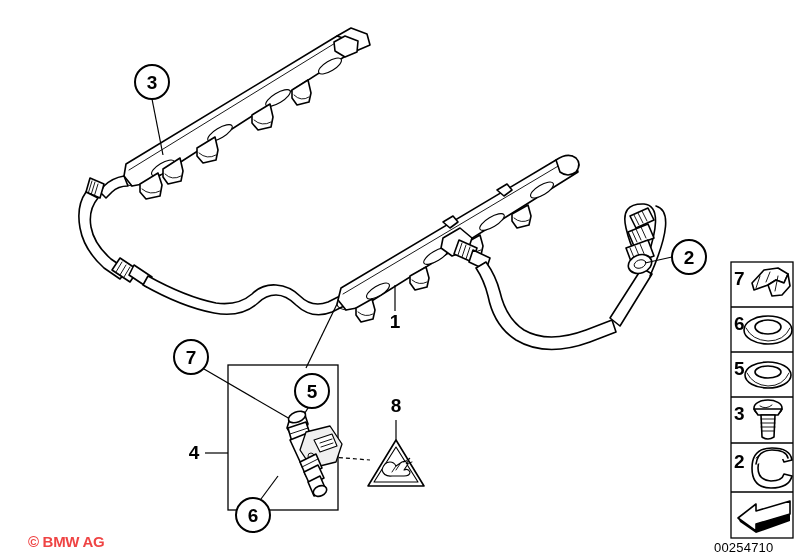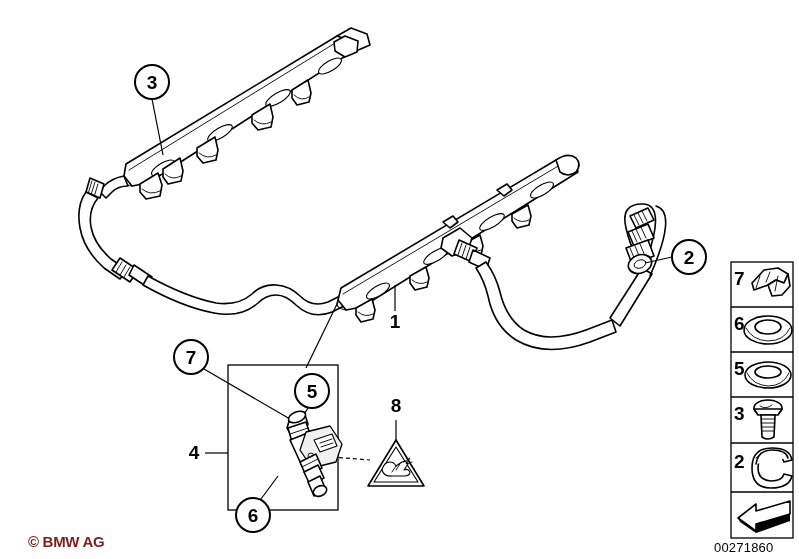--- a/index.html
+++ b/index.html
@@ -25,21 +25,21 @@
     height: 559px;
   }
   .copyright {
     position: absolute;
     left: 28px;
     top: 533px;
     font-family: "Liberation Sans", sans-serif;
     font-size: 15px;
     font-weight: bold;
     letter-spacing: -0.3px;
-    color: #7f1d1d;
+    color: #ef4444;
     white-space: nowrap;
   }
   .diagram-number {
     position: absolute;
     left: 714px;
     top: 540px;
     font-family: "Liberation Sans", sans-serif;
     font-size: 13px;
     color: #000000;
     letter-spacing: 0.2px;
@@ -308,15 +308,15 @@
       <g>
         <g>
           <path class="fillw" d="M738,518 L756,504 L756,511 L790,501 L790,514 L756,524 L756,531 Z"></path>
           <path d="M738,518 L756,531 L756,524 L790,514 L790,521 L756,533 L740,522 Z" fill="#000"></path>
         </g>
       </g>
     </g>
   </svg>
 
   <div class="copyright">© BMW AG</div>
-  <div class="diagram-number">00271860</div>
+  <div class="diagram-number">00254710</div>
 
 </div>
 
 </body></html>

